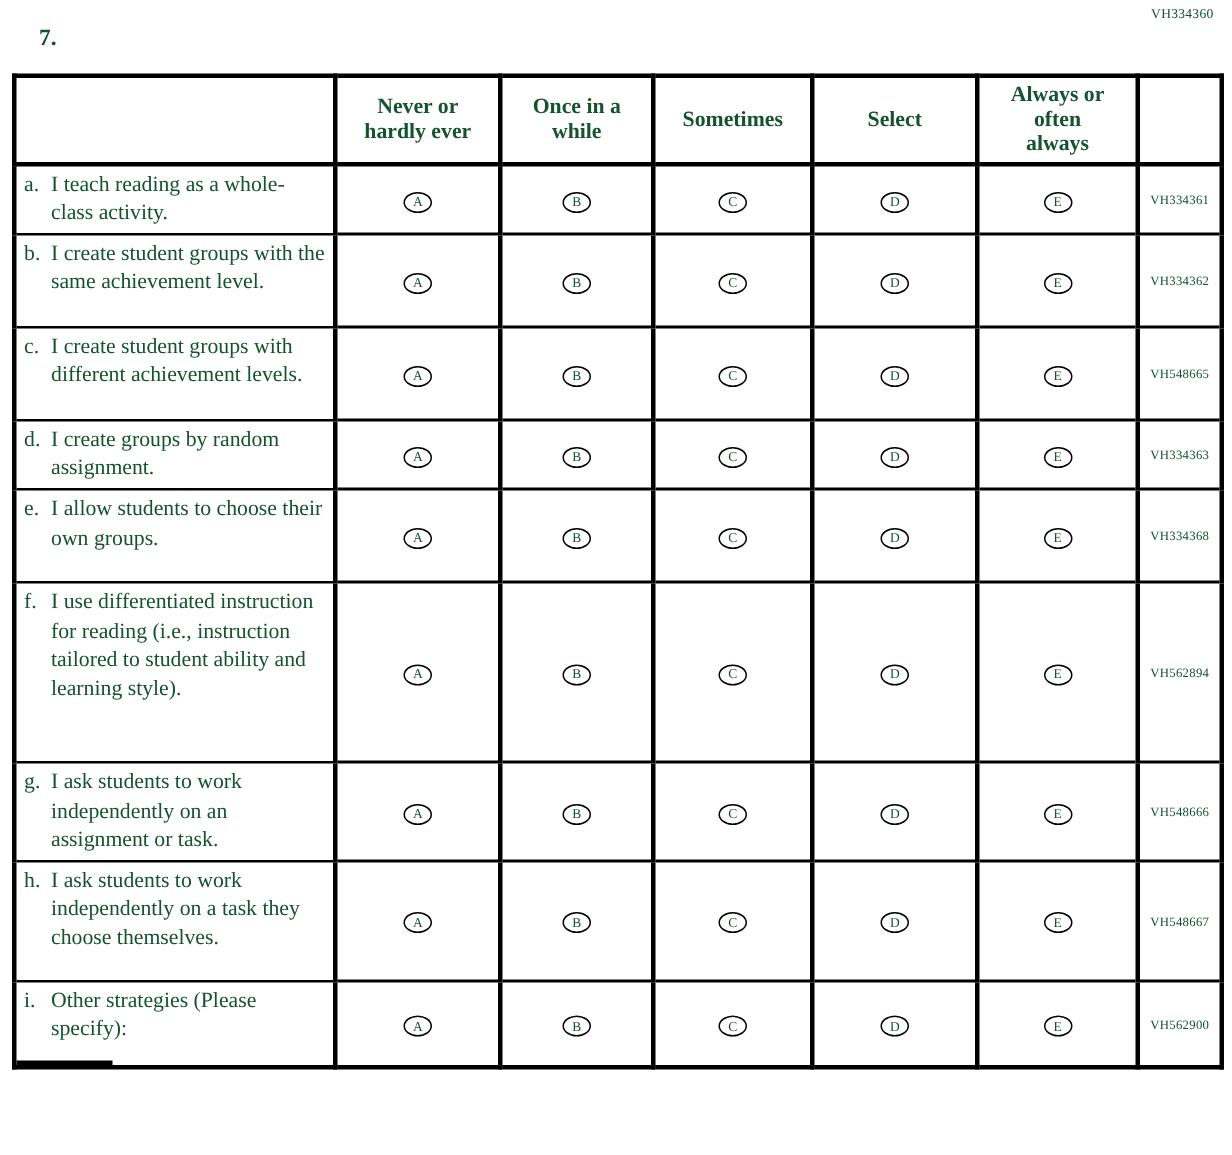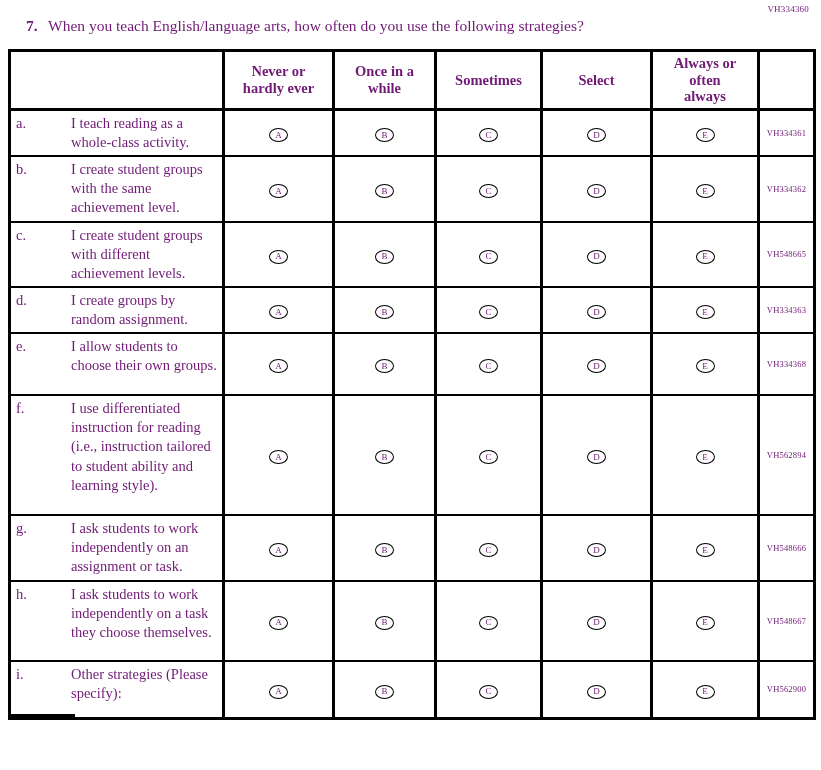--- a/index.html
+++ b/index.html
@@ -5,21 +5,21 @@
   html, body {
     margin: 0;
     padding: 0;
     background: #ffffff;
   }
   .page {
     position: relative;
     width: 821px;
     height: 770px;
     background: #ffffff;
-    color: #701a75;
+    color: #14532d;
     font-family: "Liberation Serif", "DejaVu Serif", serif;
     box-sizing: border-box;
     overflow: hidden;
   }
   .top-code {
     position: absolute;
     top: 4px;
     right: 12px;
     font-size: 9px;
     letter-spacing: 0.2px;
@@ -65,21 +65,21 @@
   .grid tbody tr:last-child td { border-bottom-width: 3px; }
 
   td.stem {
     vertical-align: top;
     font-size: 14.5px;
     line-height: 1.32;
     position: relative;
   }
   .stem-flex { display: flex; }
   .stem-letter { flex: 0 0 18px; }
-  .stem-text { flex: 1; margin-left: 37px; }
+  .stem-text { flex: 1; }
 
   td.opt {
     text-align: center;
     vertical-align: middle;
     cursor: pointer;
   }
   .bubble {
     display: inline-flex;
     align-items: center;
     justify-content: center;
@@ -117,21 +117,20 @@
 </style>
 </head>
 <body>
 
 <div class="page">
   <div class="top-code">VH334360</div>
 
   <div class="question">
     <span class="qnum">7.</span>
     <div class="qtext">
-      <div>When you teach English/language arts, how often do you use the following strategies?</div>
     </div>
   </div>
 
   <table class="grid">
     <colgroup>
       <col style="width:214px">
         <col style="width:110px">
         <col style="width:102px">
         <col style="width:106px">
         <col style="width:110px">

